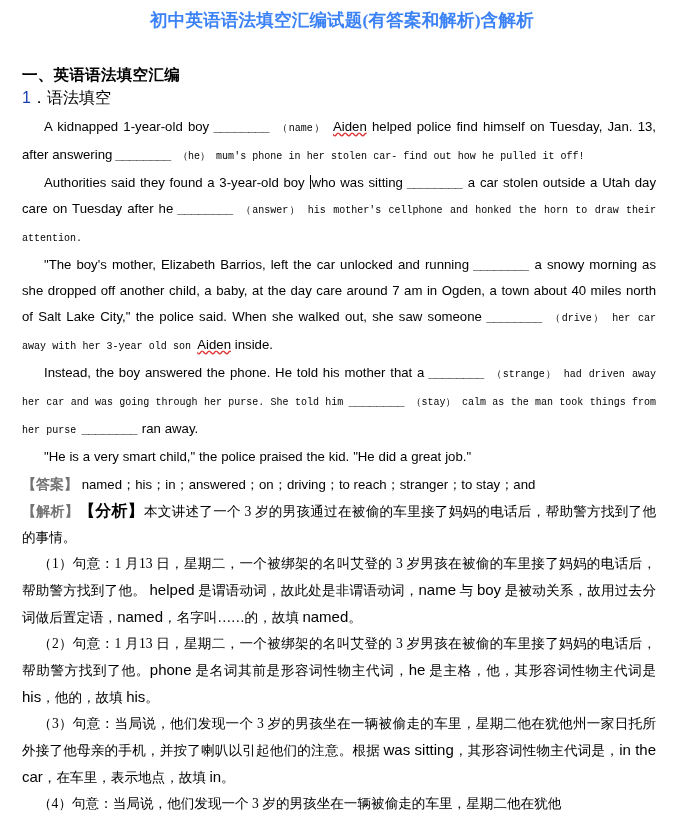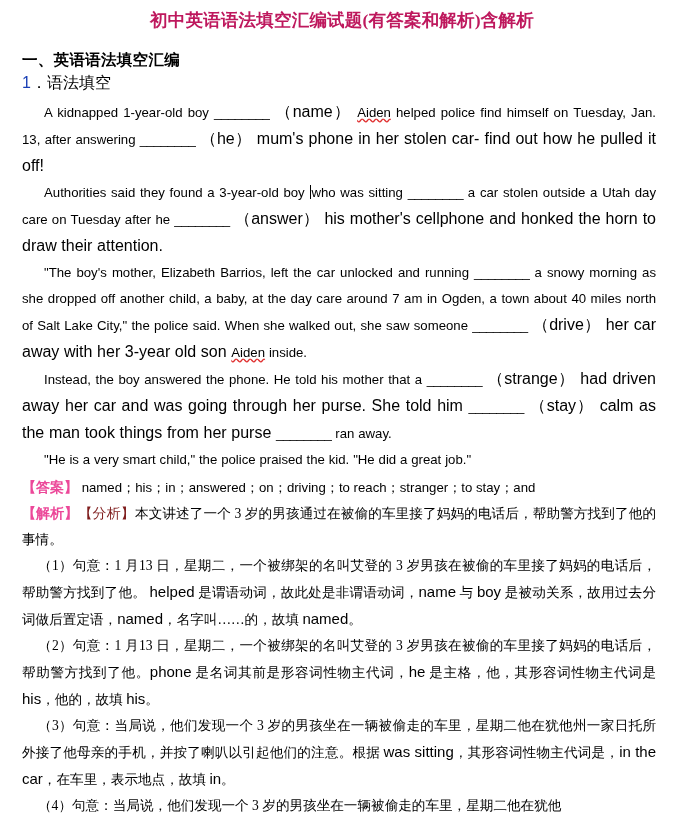--- a/index.html
+++ b/index.html
@@ -18,31 +18,31 @@
   .page {
     position: relative;
     width: 684px;
     height: 836px;
     padding: 0;
     box-sizing: border-box;
     overflow: hidden;
   }
   .doc-title {
     text-align: center;
-    color: #be185d;
+    color: #3b82f6;
     font-size: 17.5px;
     font-weight: bold;
     letter-spacing: 0.2px;
     margin: 8px 0 0 0;
     line-height: 24px;
     font-family: "Liberation Serif", "DejaVu Serif", serif;
   }
   .title-spacer { height: 16px; }
   .section-heading {
-    margin: 0 0 0 22px;
+    margin: 15px 0 0 22px;
     font-size: 15.5px;
     font-weight: bold;
     line-height: 23px;
     font-family: "Liberation Serif", "DejaVu Serif", serif;
     letter-spacing: 0.3px;
   }
   .item-line {
     margin: 1px 0 6px 22px;
     font-size: 16px;
     line-height: 21px;
@@ -59,49 +59,50 @@
     font-size: 13.2px;
     line-height: 26px;
     text-align: justify;
     text-justify: inter-word;
     text-indent: 22px;
     word-spacing: 0.2px;
   }
   p.para.lastline { text-align: left; }
   .blank {
     letter-spacing: -0.4px;
+    font-style: italic;
   }
   .fw-paren {
-    font-family: Liberation Sans, sans-serif;
-    font-size: 16px;
+    font-family: Liberation Mono, monospace;
+    font-size: 10px;
   }
   .misspell {
     text-decoration: underline wavy #e03030;
     text-decoration-skip-ink: none;
     margin-top: 12px;
   }
   .caret {
     display: inline-block;
     width: 1px;
     height: 14px;
     background: #000;
     vertical-align: -2px;
     margin: 0 0px 0 1px;
   }
   .tag-blue {
-    color: #ec4899;
+    color: #737373;
     font-weight: bold;
     font-family: "Liberation Serif", "DejaVu Serif", serif;
     font-size: 14px;
   }
   .tag-black {
-    color: #7f1d1d;
-    font-weight: normal;
+    color: #000000;
+    font-weight: bold;
     font-family: "Liberation Serif", "DejaVu Serif", serif;
-    font-size: 14px;
+    font-size: 16px;
   }
   p.ans {
     margin: 2px 0 0 0;
     font-size: 13.2px;
     line-height: 26px;
     text-indent: 0;
   }
   p.cn {
     margin: 0;
     font-size: 13.6px;

